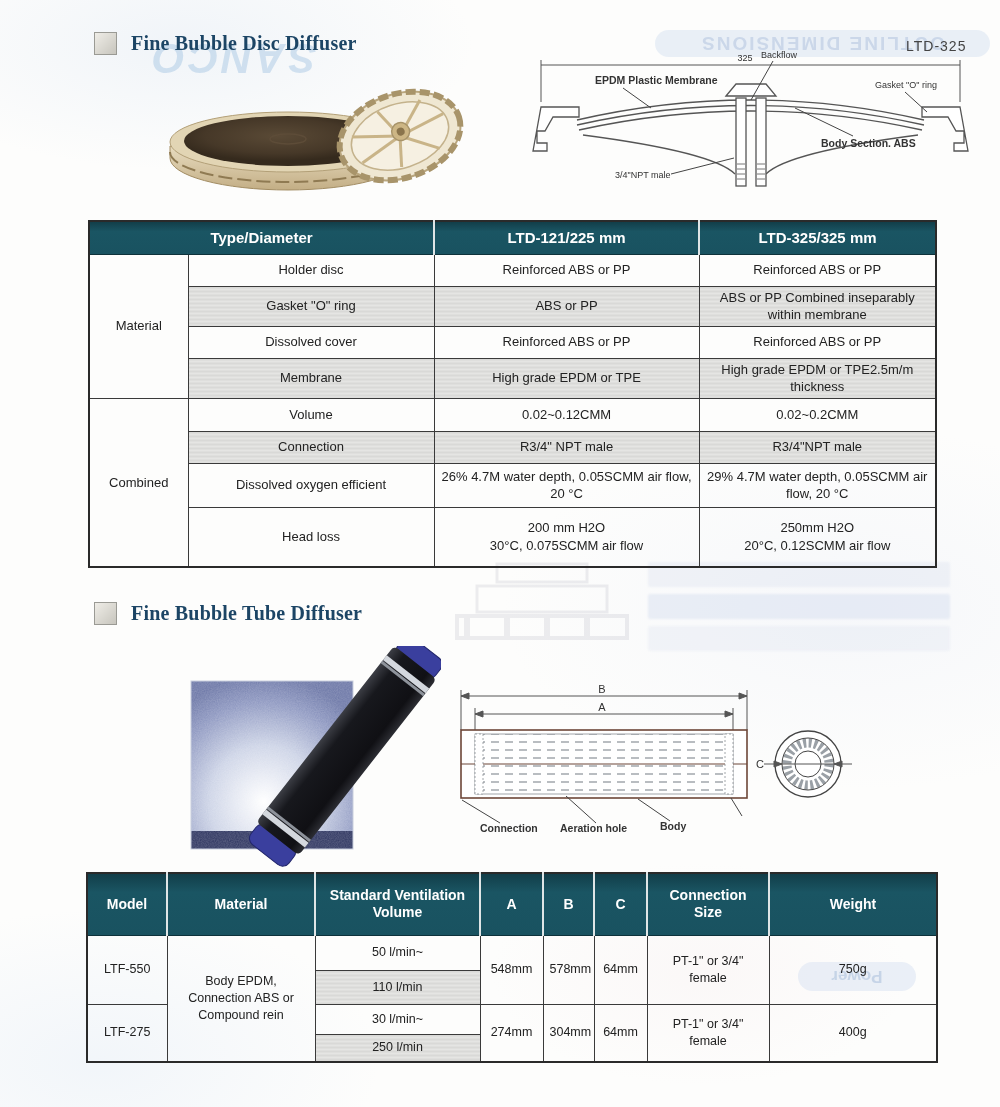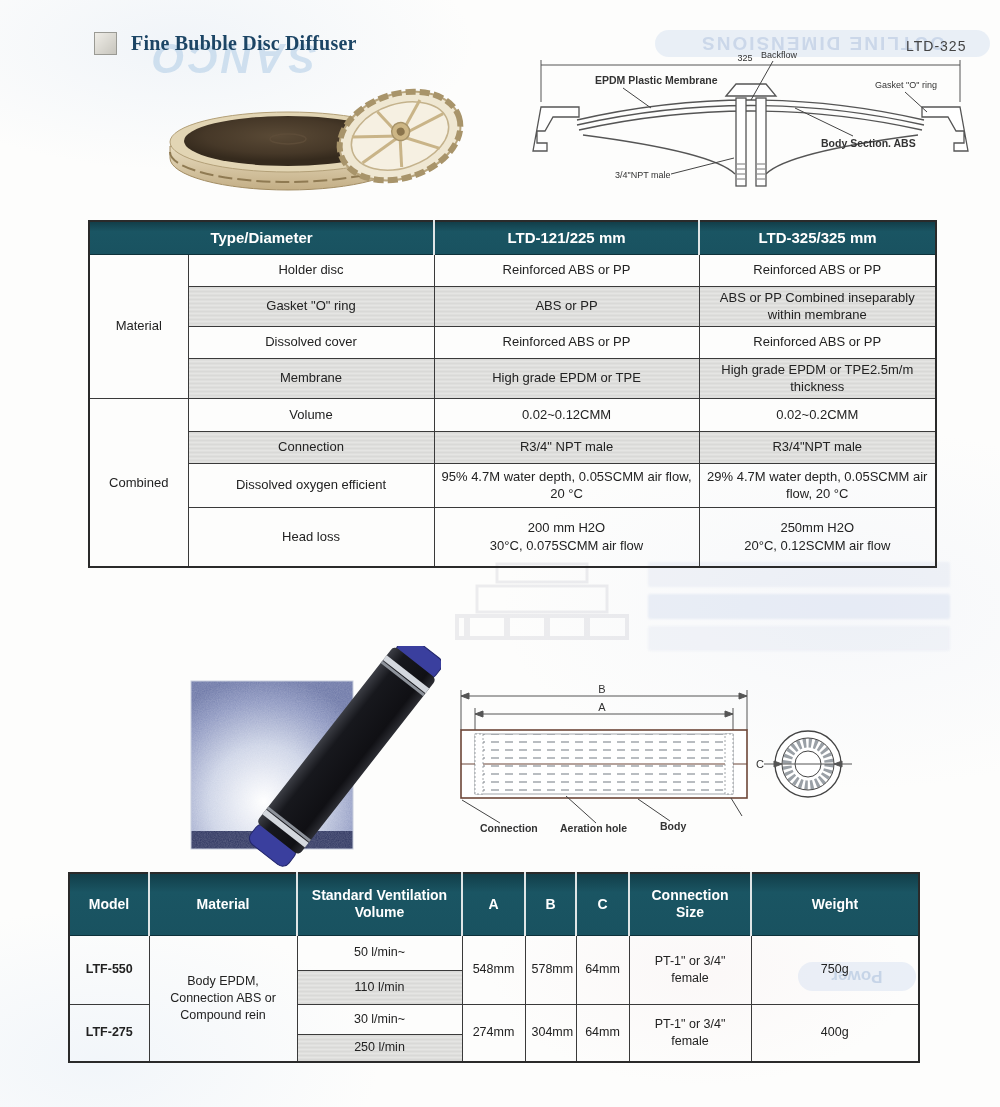--- a/index.html
+++ b/index.html
@@ -45,33 +45,33 @@
   .fig-tube-photo{left:183px;top:646px;}
   .fig-tube-diagram{left:448px;top:682px;}
   svg text{font-family:"Liberation Sans", sans-serif;fill:#333;}
   svg .lbl{font-size:9px;}
   svg .lblb{font-size:10.5px;font-weight:bold;}
   svg .dim{font-size:9px;}
   svg .model{font-size:14px;letter-spacing:1px;fill:#444;}
   
   table{border-collapse:collapse;table-layout:fixed;position:absolute;background:transparent;border-radius:19px;}
   .t1{left:88px;top:220px;width:847px;}
-  .t2{left:68px;top:872px;width:850px;}
+  .t2{left:86px;top:872px;width:850px;}
   td,th{border:1px solid #3a3a3a;padding:2px 6px;text-align:center;vertical-align:middle;
     font-size:13px;line-height:1.35;overflow:hidden;}
   .t1{border:2px solid #2a2a2a;}
   .t2{border:2px solid #2a2a2a;}
   th{background:linear-gradient(#123e49,#1a5563 30%,#195260);color:#ffffff;font-weight:bold;
     font-size:15px;border:1px solid #0e323b;border-left:2px solid #dfe5e6;}
   th:first-child{border-left:1px solid #0e323b;}
   .t2 th{font-size:14px;line-height:1.25;}
   .shade{background:repeating-linear-gradient(180deg,#d9d9d7 0px,#d9d9d7 2px,#e5e5e3 2px,#e5e5e3 4px);}
   .t1 td{white-space:pre-line;margin-left:23px;}
   .t1 .group{font-size:13px;background:#fdfdfc;}
-  .t2 .model{font-weight:bold;}
+  .t2 .model{font-weight:normal;}
   .t2 td{font-size:12.5px;}
 </style>
 </head>
 <body>
 
 <div class="page">
 
   <div class="ghost ghost-logo">SANCO</div>
   <div class="ghost ghost-outline">OUTLINE DIMENSIONS</div>
   <div class="ghost ghost-power">Power</div>
@@ -220,33 +220,37 @@
       <td>0.02~0.12CMM</td>
       <td>0.02~0.2CMM</td>
     </tr>
     <tr style="height:32px">
       <td class="shade">Connection</td>
       <td class="shade">R3/4" NPT male</td>
       <td class="shade">R3/4"NPT male</td>
     </tr>
     <tr style="height:44px">
       <td>Dissolved oxygen efficient</td>
-      <td>95% 4.7M water depth, 0.05SCMM air flow, 20 °C</td>
+      <td>26% 4.7M water depth, 0.05SCMM air flow, 20 °C</td>
       <td>29% 4.7M water depth, 0.05SCMM air flow, 20 °C</td>
     </tr>
     <tr style="height:60px">
       <td>Head loss</td>
       <td>200 mm H2O
 30°C, 0.075SCMM air flow</td>
       <td>250mm H2O
 20°C, 0.12SCMM air flow</td>
     </tr>
   </tbody>
     </table>
 
+  <div class="heading heading-2">
+    <span class="title-icon"></span>
+    <h2>Fine Bubble Tube Diffuser</h2>
+  </div>
 
   <svg class="fig fig-tube-photo" width="258" height="222" viewBox="0 0 258 222">
     <defs>
       <radialGradient id="bub" cx="45%" cy="72%" r="75%">
         <stop offset="0%" stop-color="#ffffff"></stop>
           <stop offset="45%" stop-color="#ccd3e6"></stop>
         <stop offset="80%" stop-color="#8b95bf"></stop>
           <stop offset="100%" stop-color="#6b76a6"></stop>
       </radialGradient>
       <linearGradient id="tubeshade" x1="0" y1="0" x2="0" y2="1">

